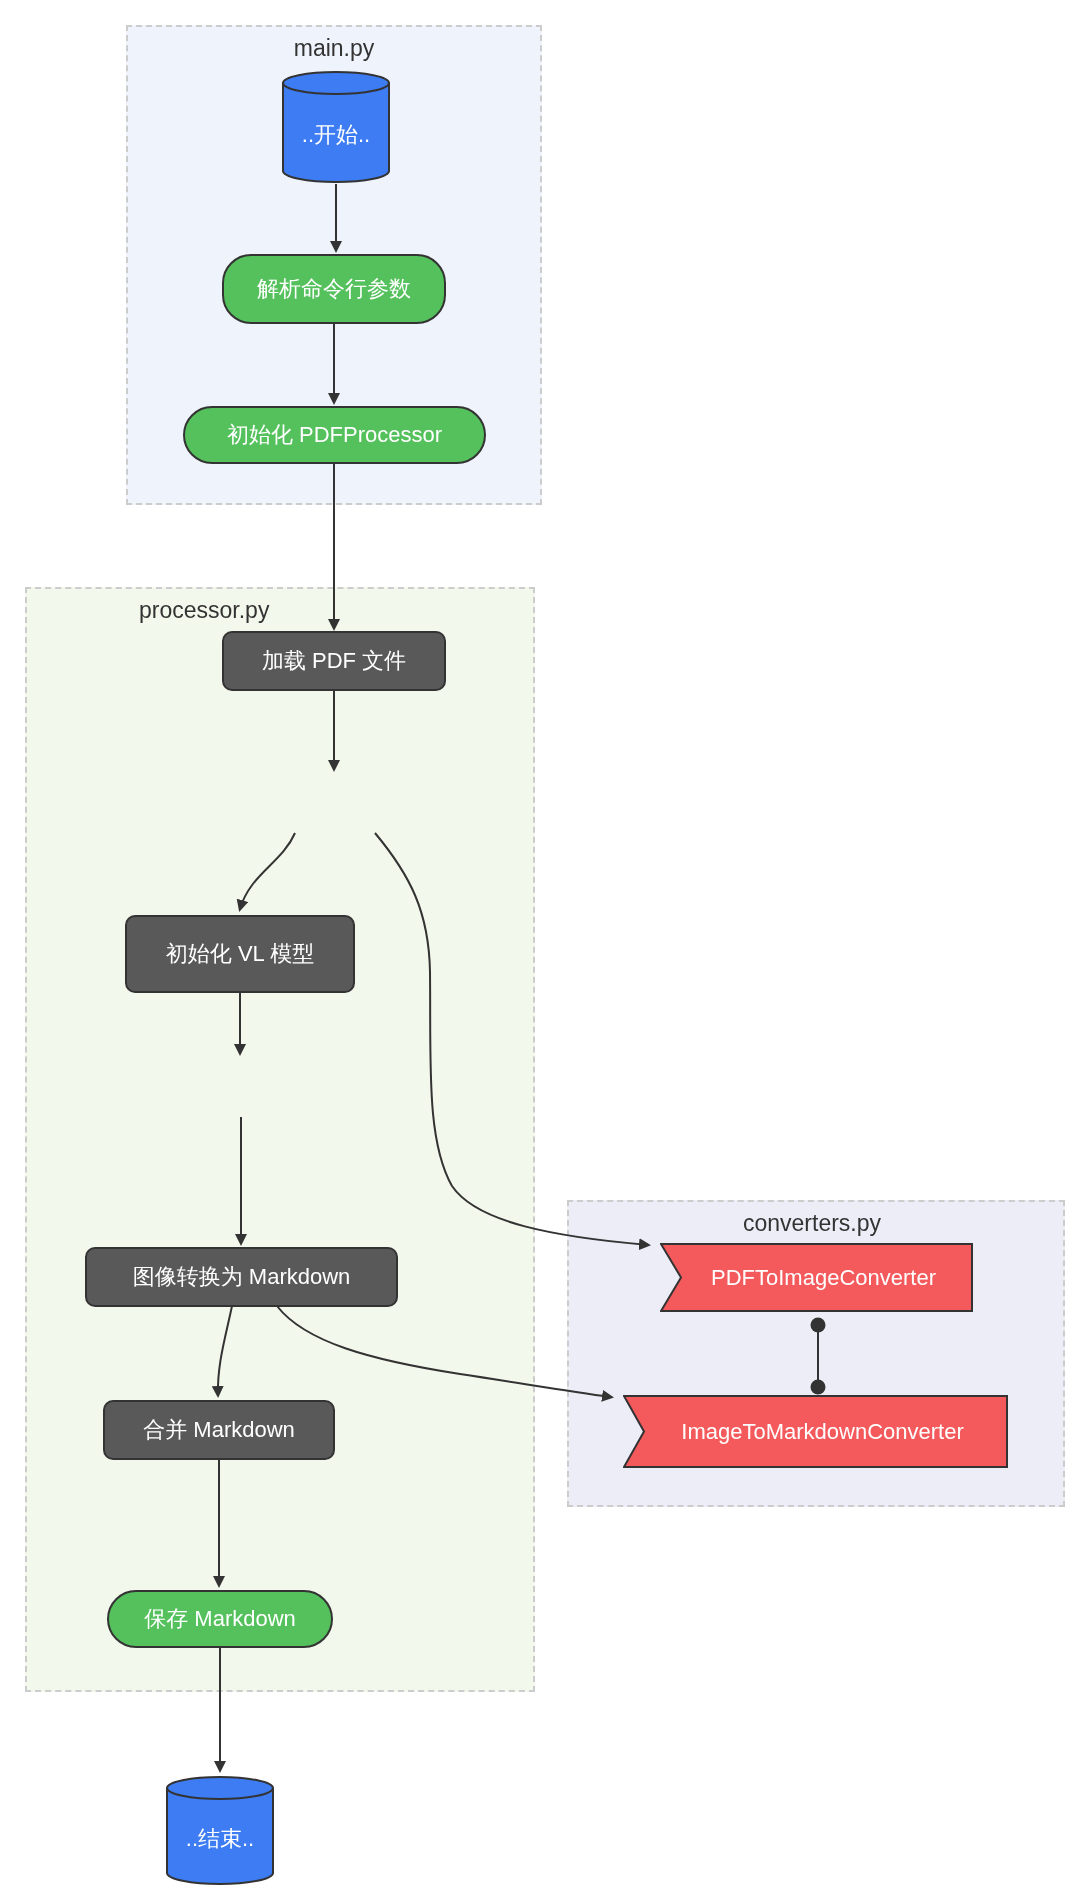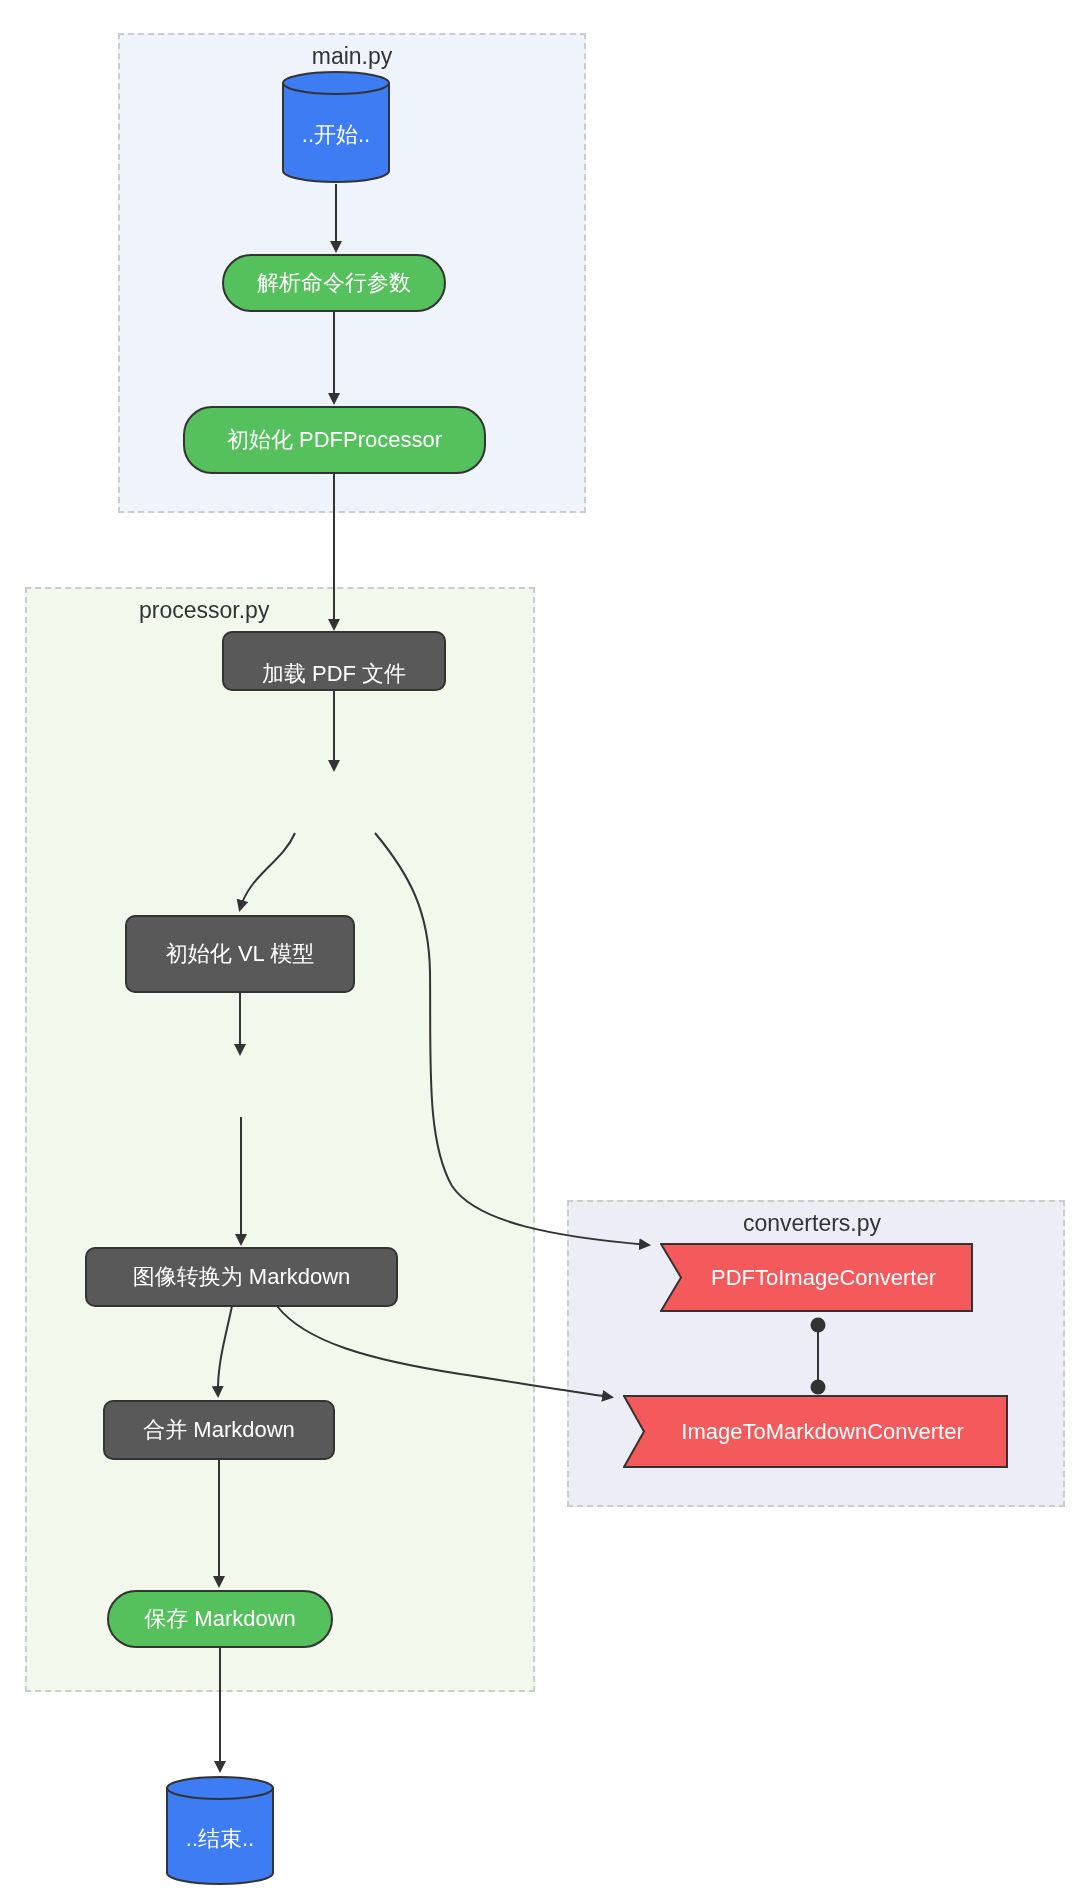--- a/index.html
+++ b/index.html
@@ -10,21 +10,21 @@
   }
   .canvas { position: relative; width: 1080px; height: 1903px; overflow: hidden; }
 
   
   .subgraph {
     position: absolute;
     border: 2px dashed var(--subgraph-border, #ccc);
     box-sizing: border-box;
     z-index: 0;
   }
-  #sg-main       { left: 118px; top: 25px;   width: 468px; height: 480px;  background: var(--bg-main, #eff4fc); margin-top: 8px; }
+  #sg-main       { left: 126px; top: 25px;   width: 416px; height: 480px;  background: var(--bg-main, #eff4fc); }
   #sg-processor  { left: 25px;  top: 587px;  width: 510px; height: 1105px; background: var(--bg-processor, #f3f8ec); }
   #sg-converters { left: 567px; top: 1200px; width: 498px; height: 307px;  background: var(--bg-converters, #ededf8); }
 
   .sg-label {
     position: absolute;
     top: 8px;
     font-size: 23px;
     color: var(--label-text, #333);
     white-space: nowrap;
   }
@@ -81,23 +81,23 @@
   .cylinder .node-label { padding-top: 16px; text-align: center; }
   .flag-shape polygon {
     fill: var(--node-red, #f4595b);
     stroke: var(--node-border, #333);
     stroke-width: 2px;
   }
   .flag .node-label { padding-left: 14px; }
 
   
   #n-start             { left: 281px; top: 70px;   width: 110px; height: 114px; }
-  #n-parse-args        { left: 222px; top: 254px;  width: 224px; height: 58px; }
-  #n-init-pdfprocessor { left: 183px; top: 406px;  width: 303px; height: 68px; }
-  #n-load-pdf          { left: 222px; top: 631px;  width: 224px; height: 60px; align-items: flex-end; }
+  #n-parse-args        { left: 222px; top: 254px;  width: 224px; height: 70px; }
+  #n-init-pdfprocessor { left: 183px; top: 406px;  width: 303px; height: 58px; }
+  #n-load-pdf          { left: 222px; top: 631px;  width: 224px; height: 60px; }
   #n-pdf-to-image      { left: 213px; top: 773px;  width: 242px; height: 60px; }
   #n-init-vl           { left: 125px; top: 915px;  width: 230px; height: 78px; }
   #n-process-pages     { left: 110px; top: 1058px; width: 262px; height: 59px; }
   #n-image-to-markdown { left: 85px;  top: 1247px; width: 313px; height: 60px; }
   #n-merge-markdown    { left: 103px; top: 1400px; width: 232px; height: 60px; }
   #n-save-markdown     { left: 107px; top: 1590px; width: 226px; height: 58px; }
   #n-end               { left: 165px; top: 1775px; width: 110px; height: 111px; }
   #n-conv-pdf2img      { left: 660px; top: 1243px; width: 313px; height: 69px; }
   #n-conv-img2md       { left: 623px; top: 1395px; width: 385px; height: 73px; }
 </style>

